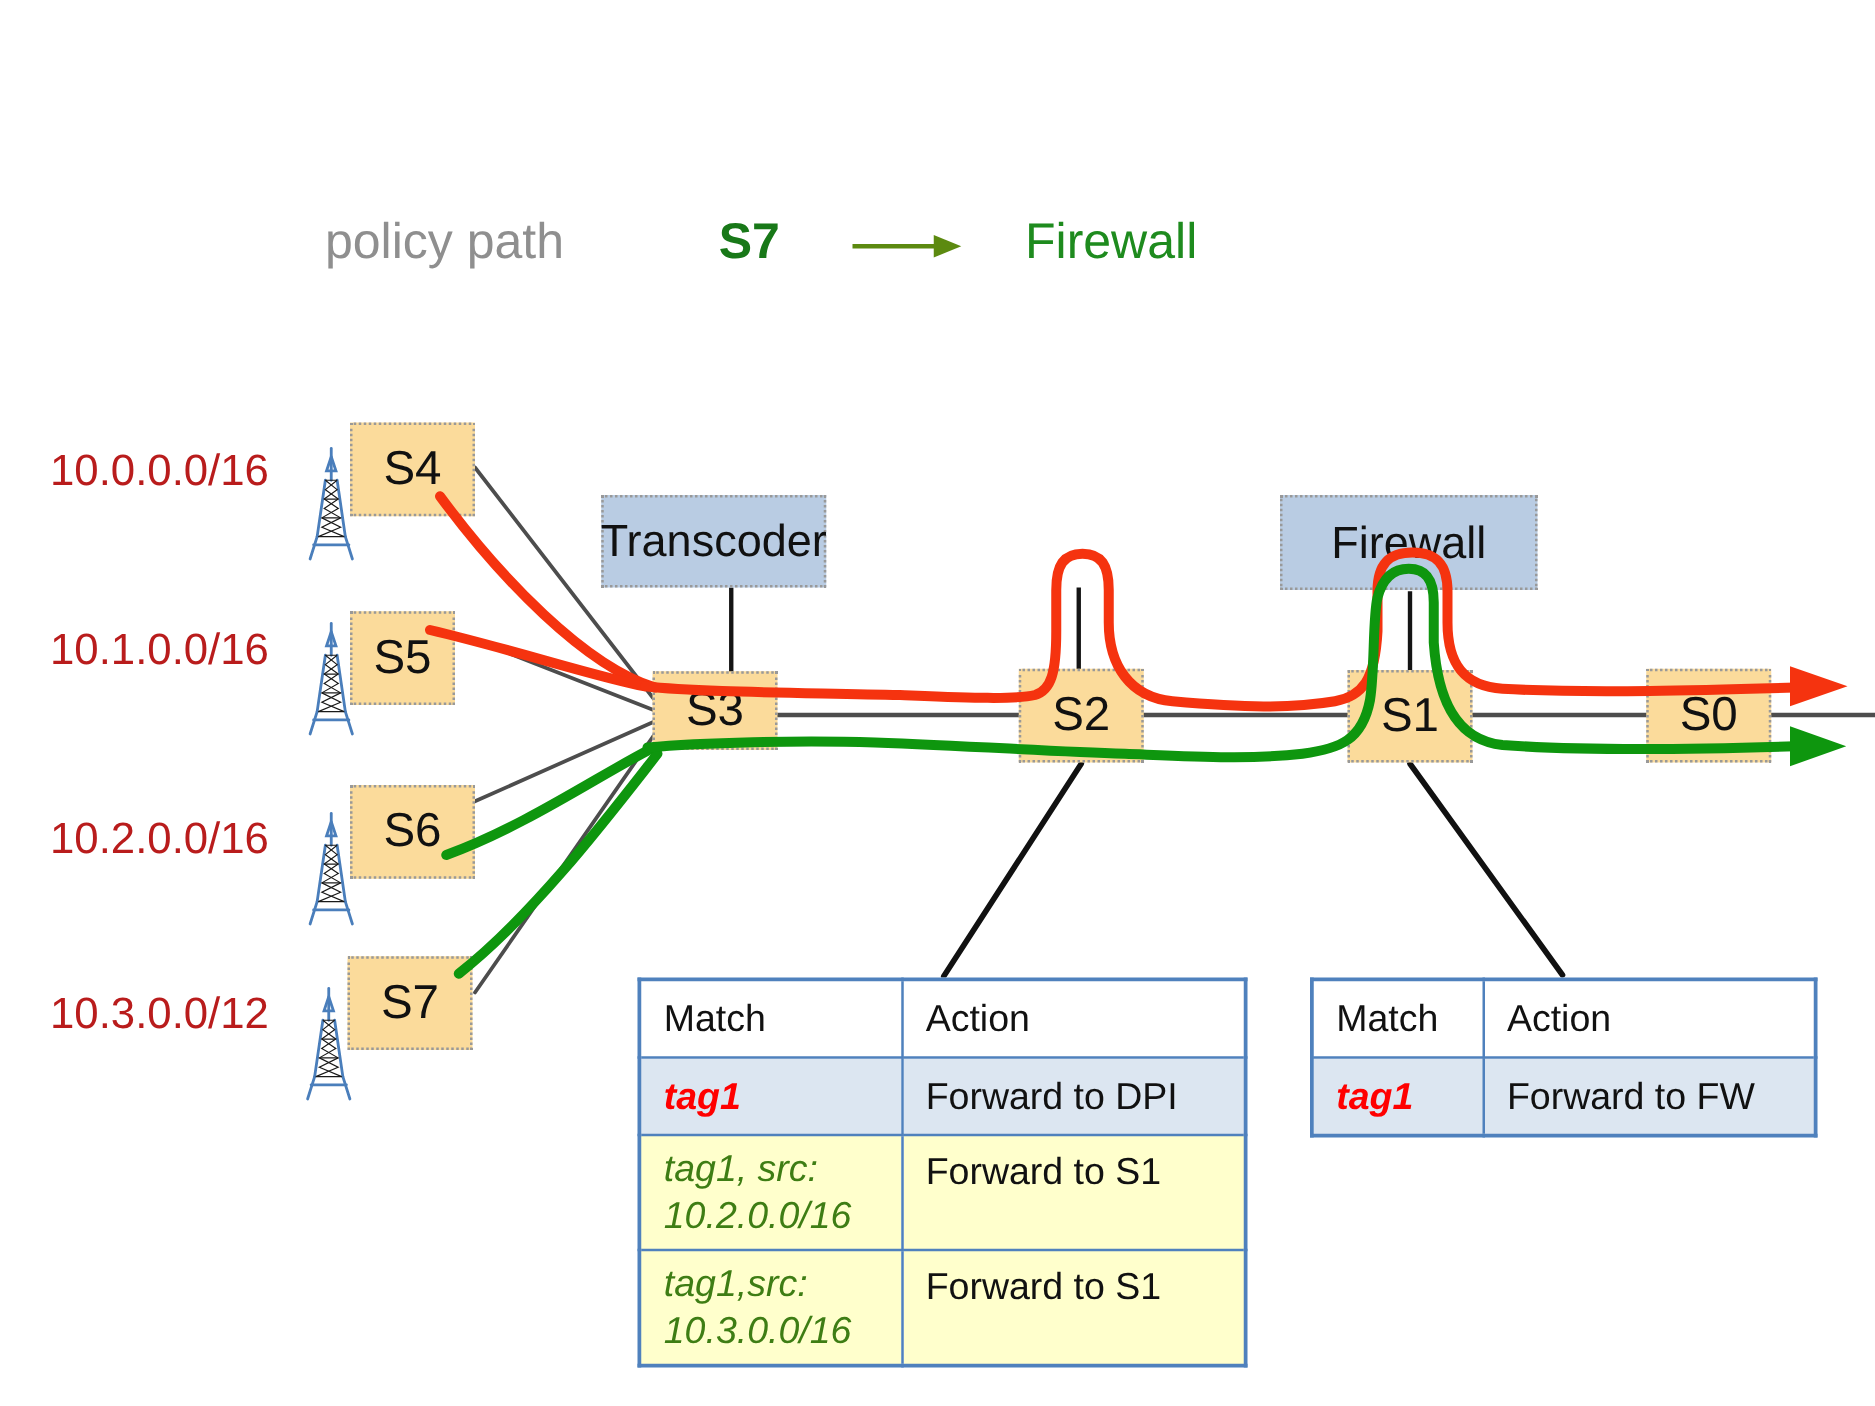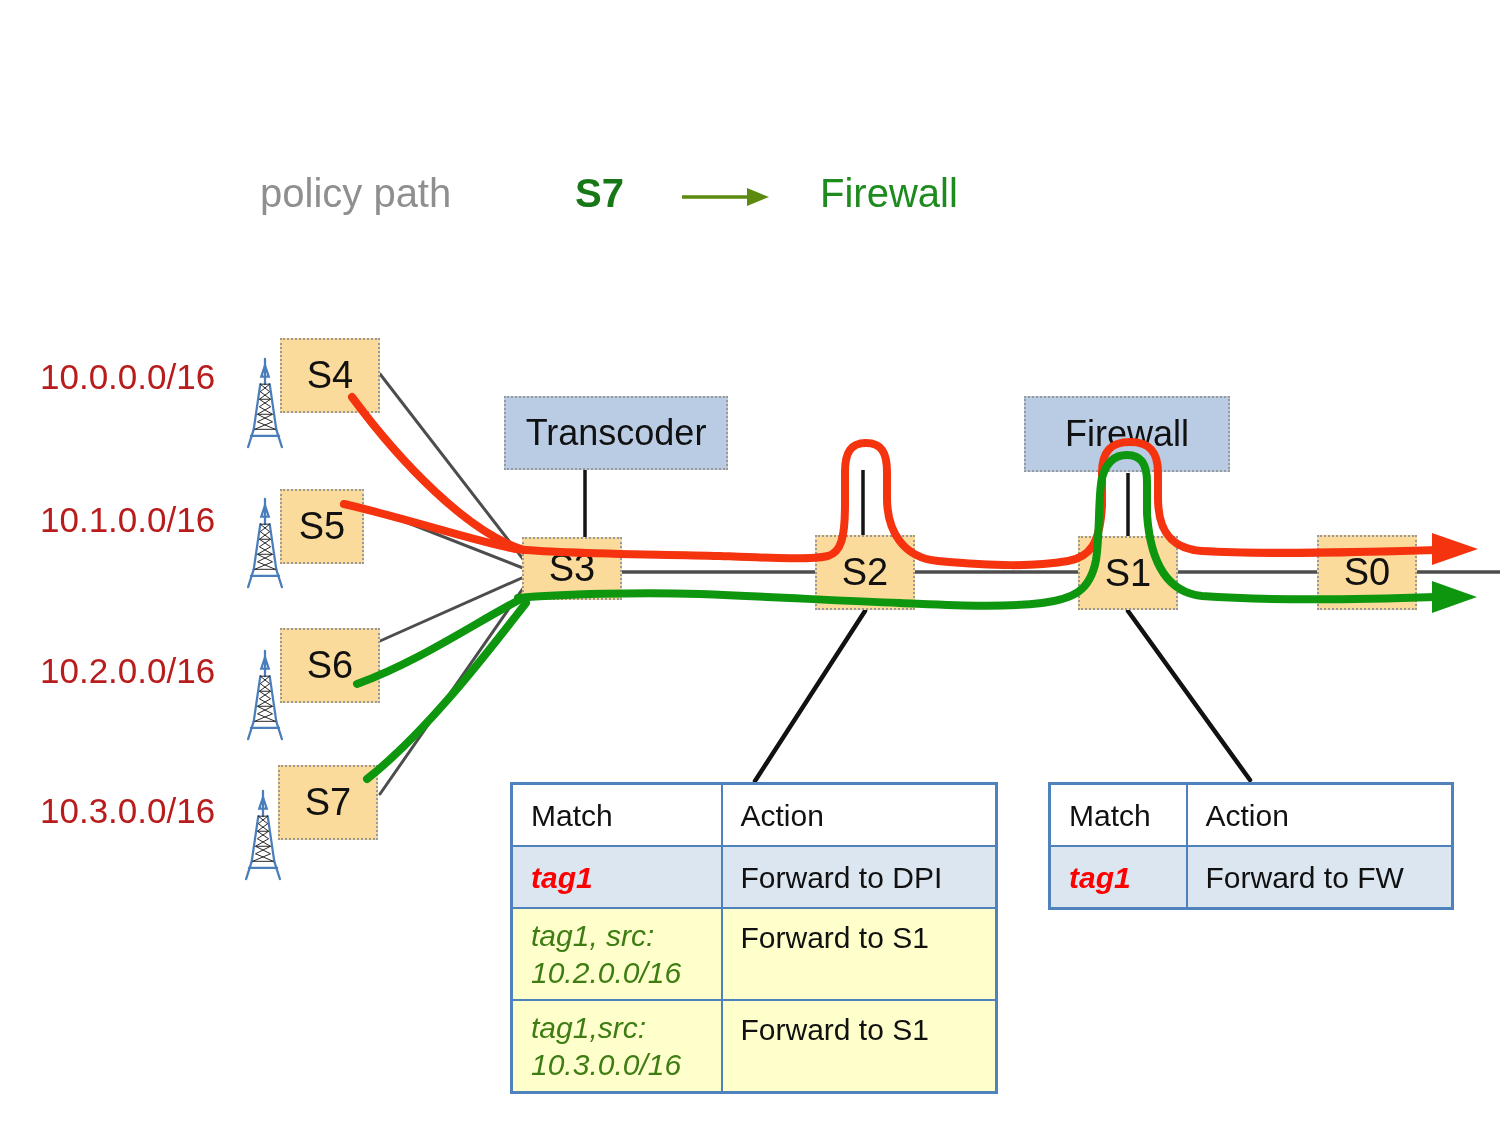--- a/index.html
+++ b/index.html
@@ -90,41 +90,41 @@
     </g>
   </svg>
 
   <span class="ph ph-label">policy path</span>
   <span class="ph ph-source">S7</span>
   <span class="ph ph-target">Firewall</span>
 
   <span class="subnet-label" style="left:40px;top:357px">10.0.0.0/16</span>
   <span class="subnet-label" style="left:40px;top:500px">10.1.0.0/16</span>
   <span class="subnet-label" style="left:40px;top:651px">10.2.0.0/16</span>
-  <span class="subnet-label" style="left:40px;top:791px">10.3.0.0/16</span>
+  <span class="subnet-label" style="left:40px;top:791px">10.3.0.0/12</span>
 
   <svg class="tower" style="left:245px;top:356px">
       <use href="#tower-sym" xlink:href="#tower-sym"></use>
     </svg>
   <svg class="tower" style="left:245px;top:496px">
       <use href="#tower-sym" xlink:href="#tower-sym"></use>
     </svg>
   <svg class="tower" style="left:245px;top:648px">
       <use href="#tower-sym" xlink:href="#tower-sym"></use>
     </svg>
   <svg class="tower" style="left:243px;top:788px">
       <use href="#tower-sym" xlink:href="#tower-sym"></use>
     </svg>
 
   <div class="node sw" style="left:280px;top:338px;width:100px;height:75px">S4</div>
   <div class="node sw" style="left:280px;top:489px;width:84px;height:75px">S5</div>
   <div class="node sw" style="left:280px;top:628px;width:100px;height:75px">S6</div>
   <div class="node sw" style="left:278px;top:765px;width:100px;height:75px">S7</div>
 
-  <div class="node mb" style="left:504px;top:396px;width:224px;height:74px">Transcoder</div>
+  <div class="node mb" style="left:481px;top:396px;width:180px;height:74px">Transcoder</div>
   <div class="node mb" style="left:1024px;top:396px;width:206px;height:76px">Firewall</div>
 
   <div class="node sw" style="left:522px;top:537px;width:100px;height:63px">S3</div>
   <div class="node sw" style="left:815px;top:535px;width:100px;height:75px">S2</div>
   <div class="node sw" style="left:1078px;top:536px;width:100px;height:74px">S1</div>
   <div class="node sw" style="left:1317px;top:535px;width:100px;height:75px">S0</div>
 
   <table class="rule-table" style="left:510px;top:782px;width:488px">
     <colgroup>
         <col style="width:210px">

